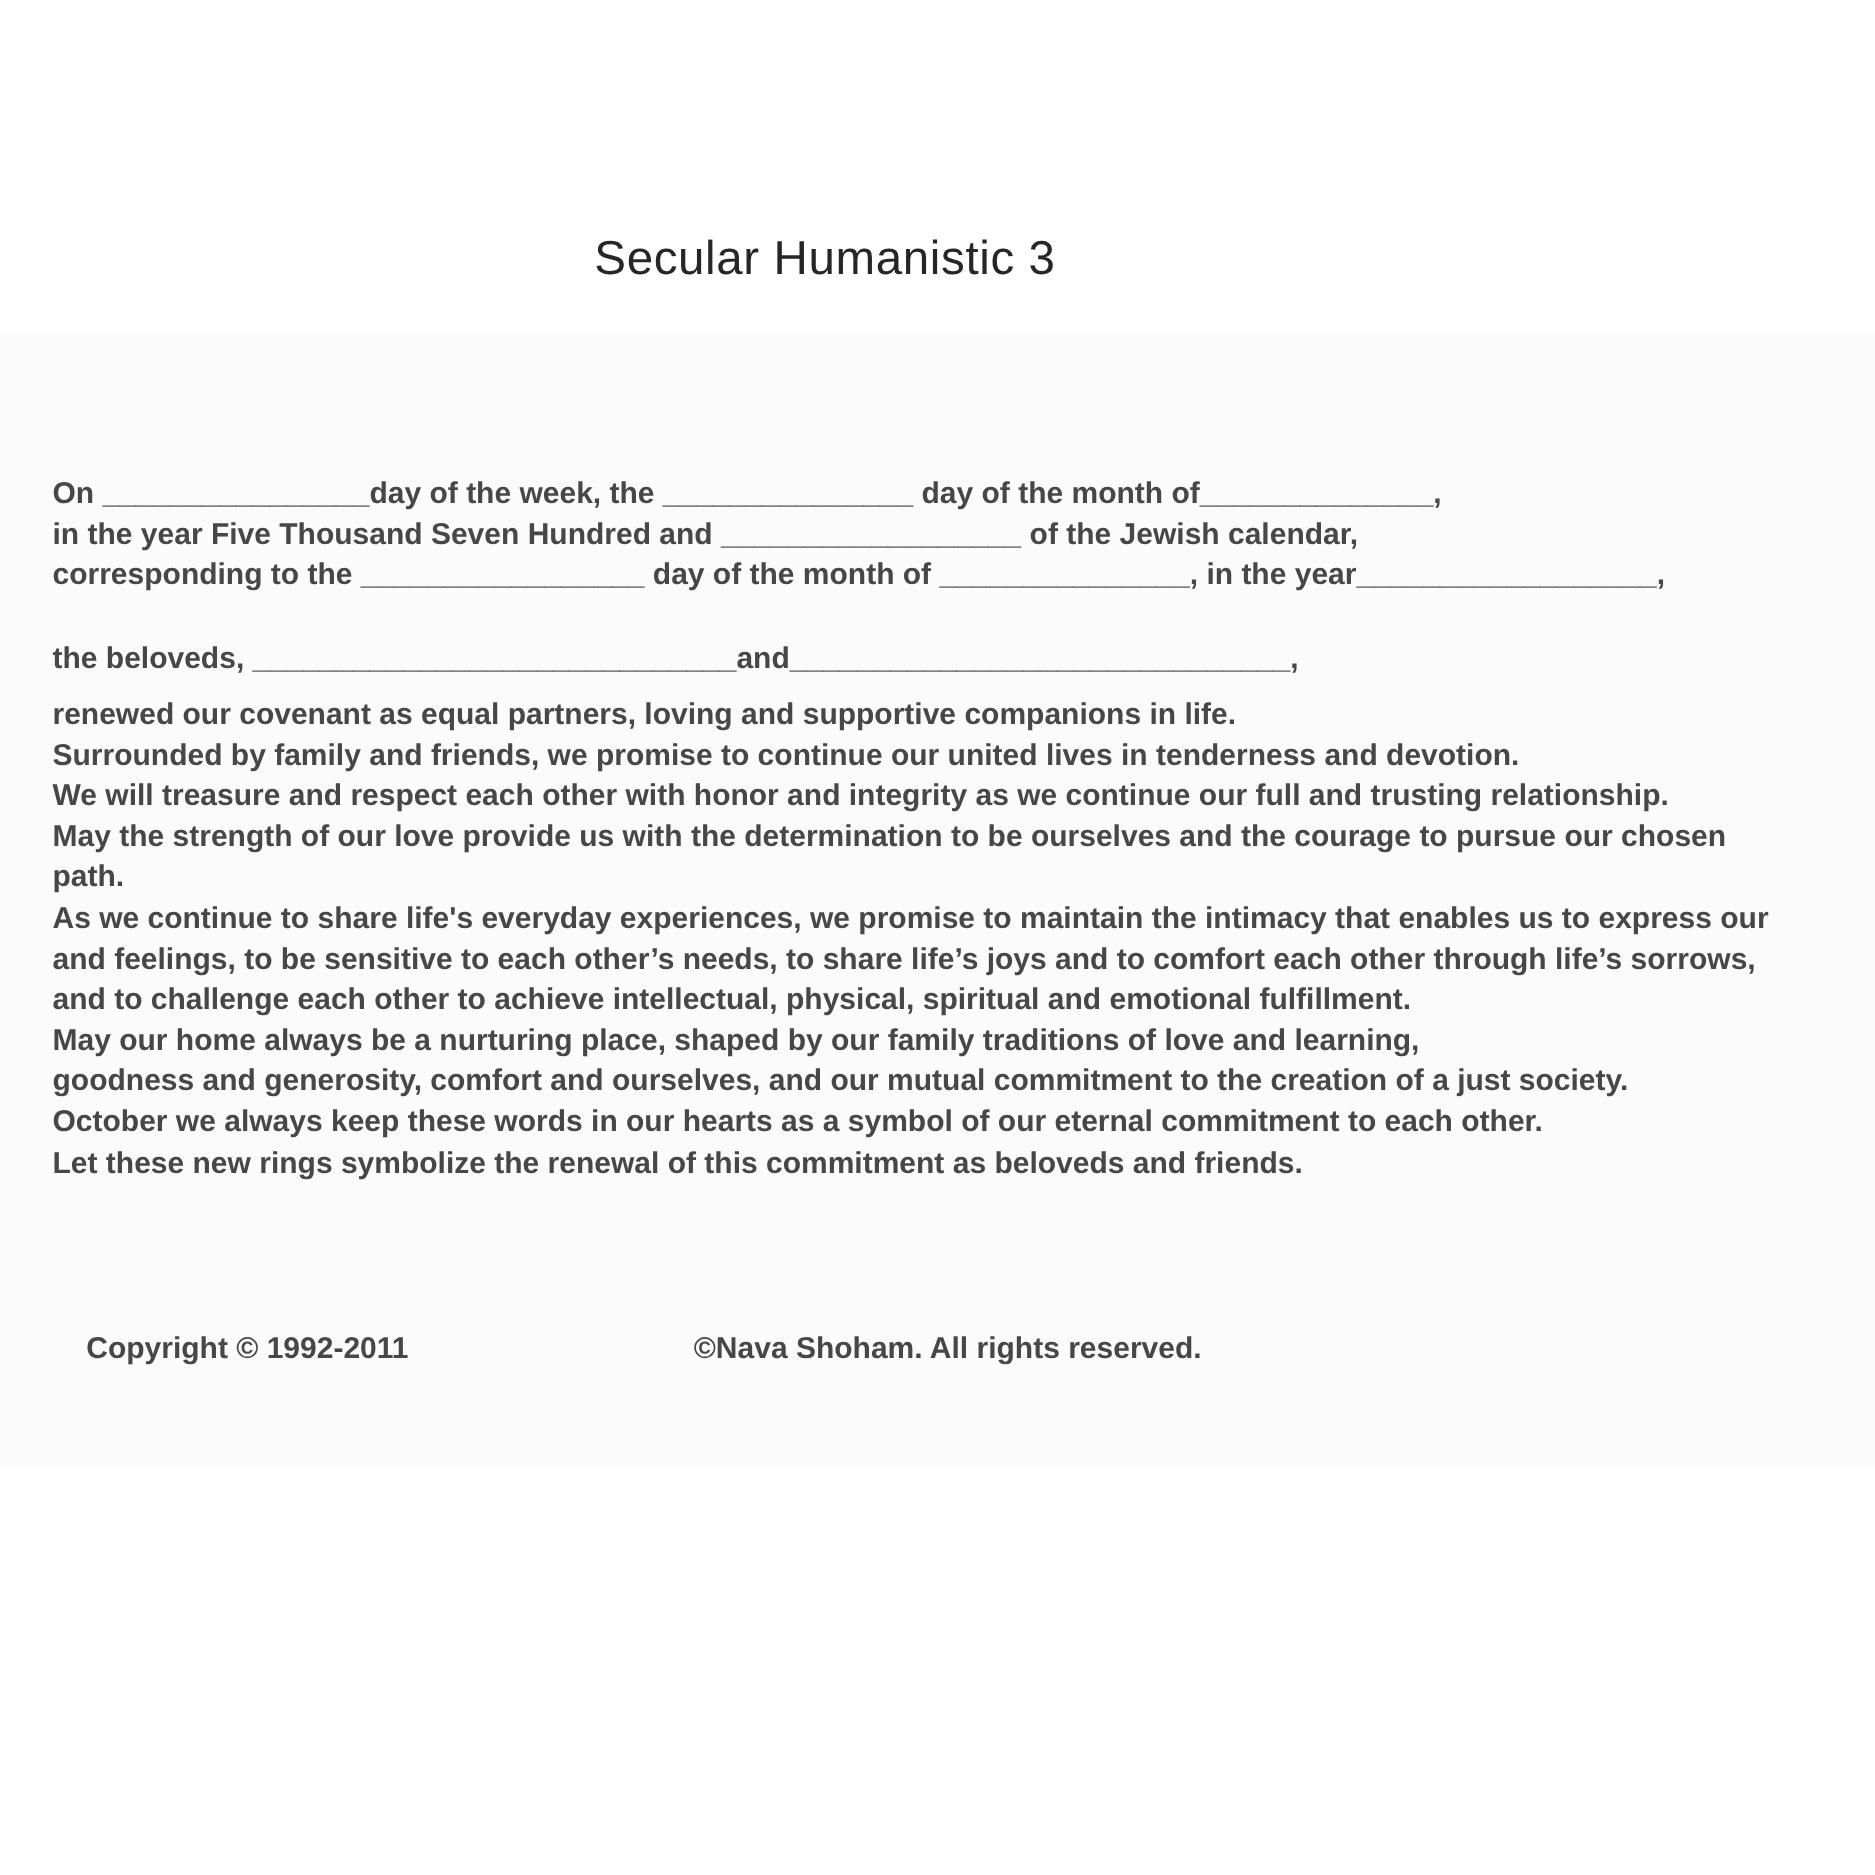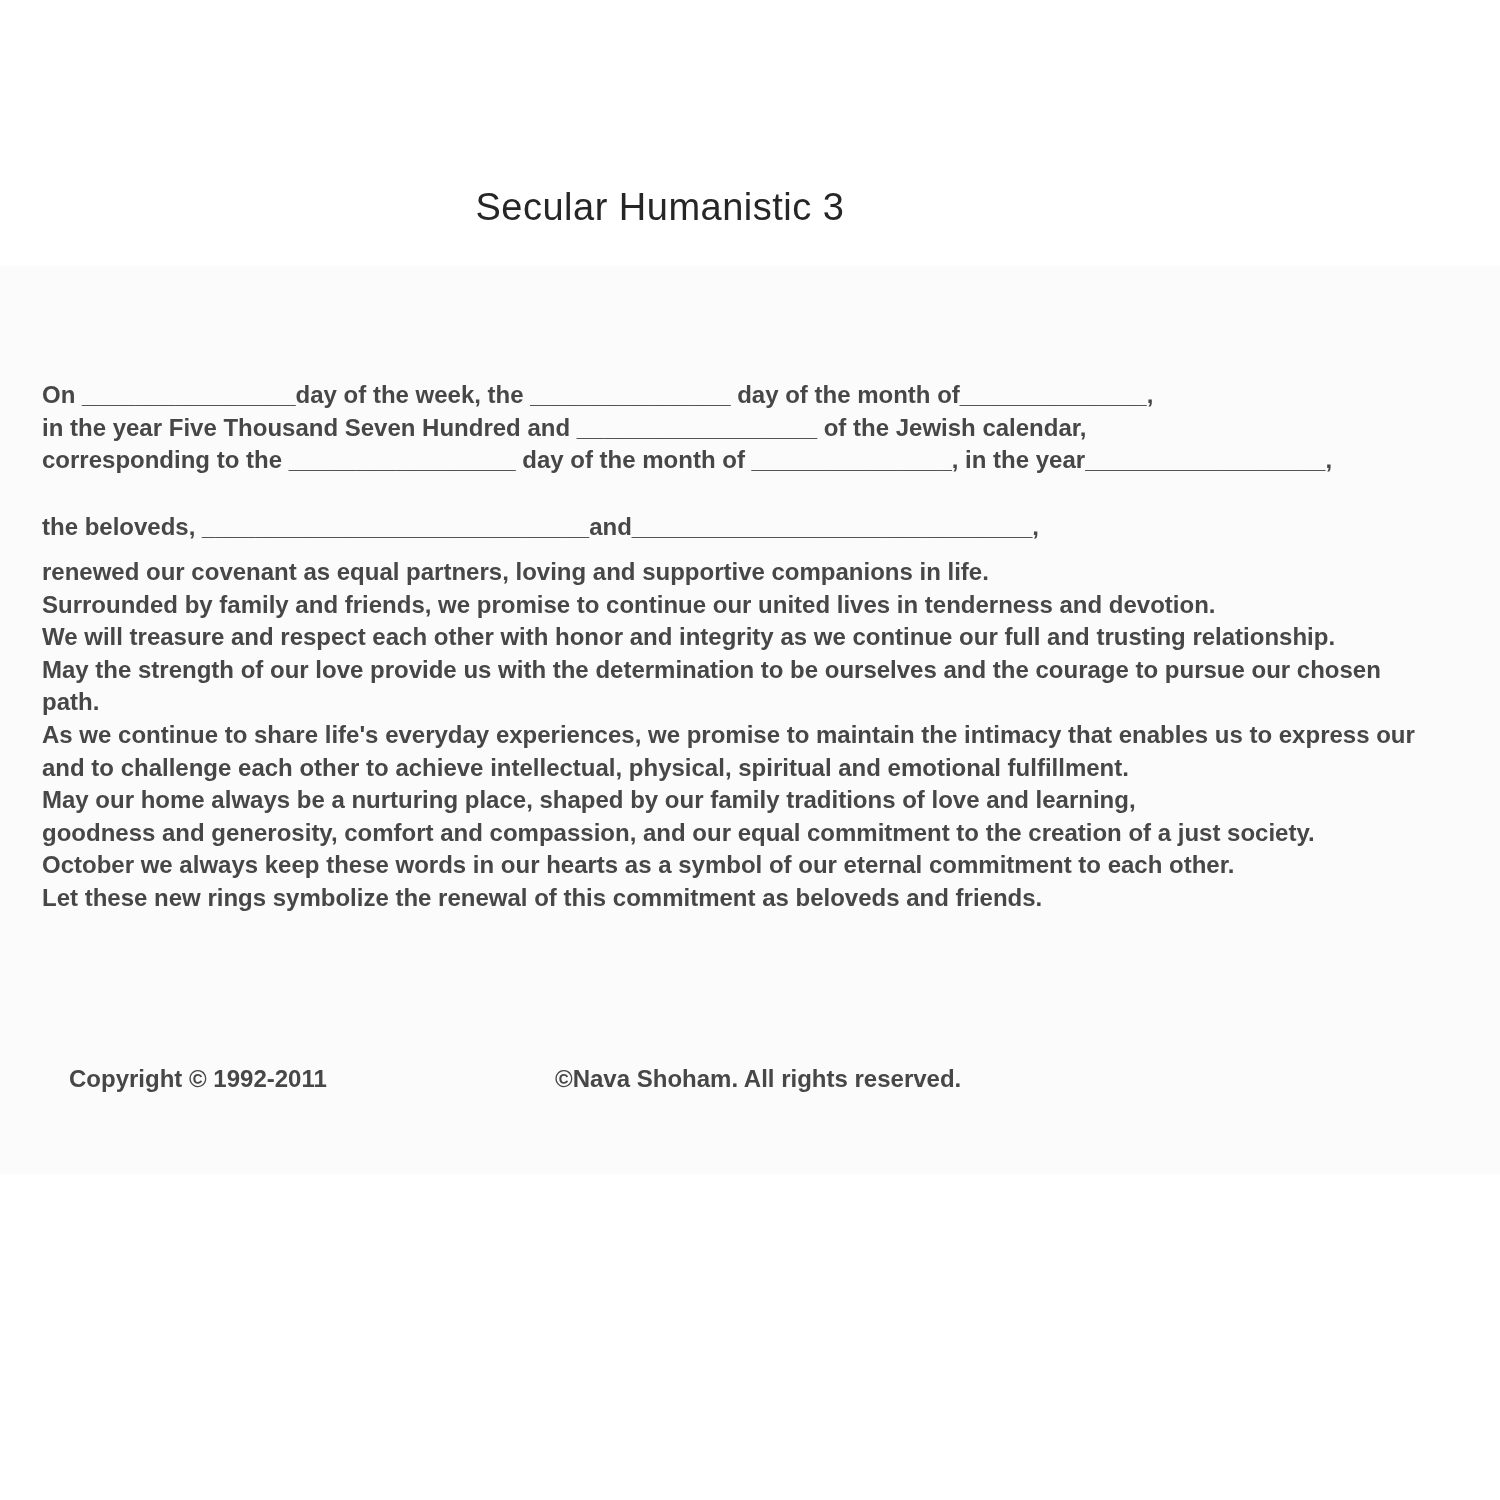--- a/index.html
+++ b/index.html
@@ -94,23 +94,24 @@
     <div class="textline">the beloveds, _____________________________and______________________________,</div>
   </div>
 
   <div class="vows">
     <div class="textline">renewed our covenant as equal partners, loving and supportive companions in life.</div>
     <div class="textline">Surrounded by family and friends, we promise to continue our united lives in tenderness and devotion.</div>
     <div class="textline">We will treasure and respect each other with honor and integrity as we continue our full and trusting relationship.</div>
     <div class="textline">May the strength of our love provide us with the determination to be ourselves and the courage to pursue our chosen</div>
     <div class="textline">path.</div>
     <div class="textline">As we continue to share life's everyday experiences, we promise to maintain the intimacy that enables us to express our</div>
+    <div class="textline">and feelings, to be sensitive to each other’s needs, to share life’s joys and to comfort each other through life’s sorrows,</div>
     <div class="textline">and to challenge each other to achieve intellectual, physical, spiritual and emotional fulfillment.</div>
     <div class="textline">May our home always be a nurturing place, shaped by our family traditions of love and learning,</div>
-    <div class="textline">goodness and generosity, comfort and compassion, and our equal commitment to the creation of a just society.</div>
+    <div class="textline">goodness and generosity, comfort and ourselves, and our mutual commitment to the creation of a just society.</div>
     <div class="textline">October we always keep these words in our hearts as a symbol of our eternal commitment to each other.</div>
     <div class="textline">Let these new rings symbolize the renewal of this commitment as beloveds and friends.</div>
   </div>
 
   <div class="copyright">
     <span class="years textline">Copyright © 1992-2011</span>
     <span class="owner textline">©Nava Shoham. All rights reserved.</span>
   </div>
 
 </div>

